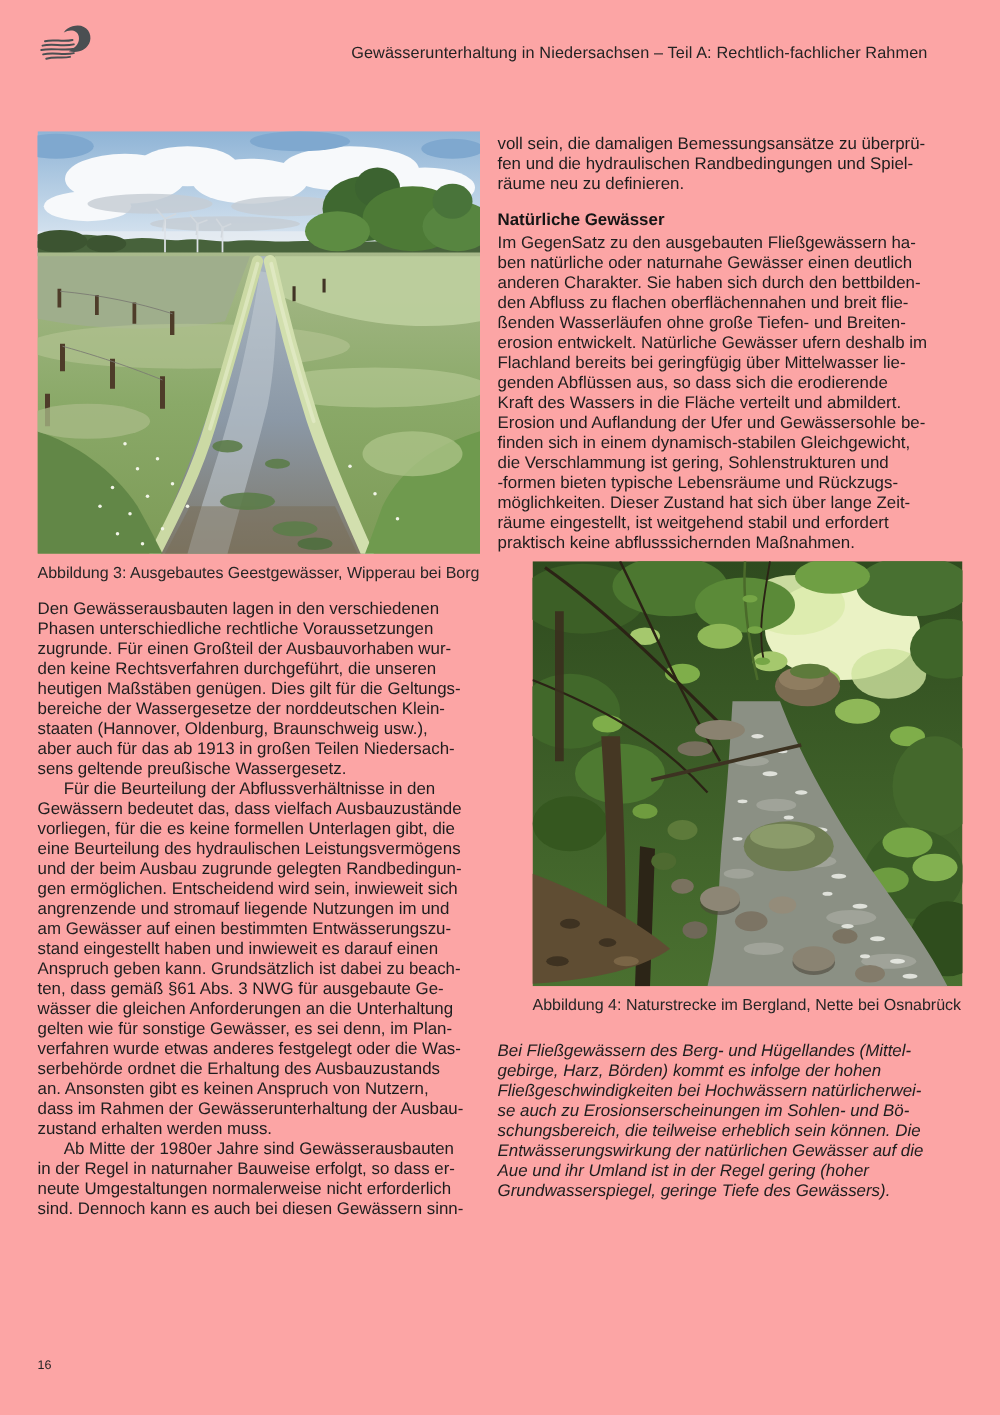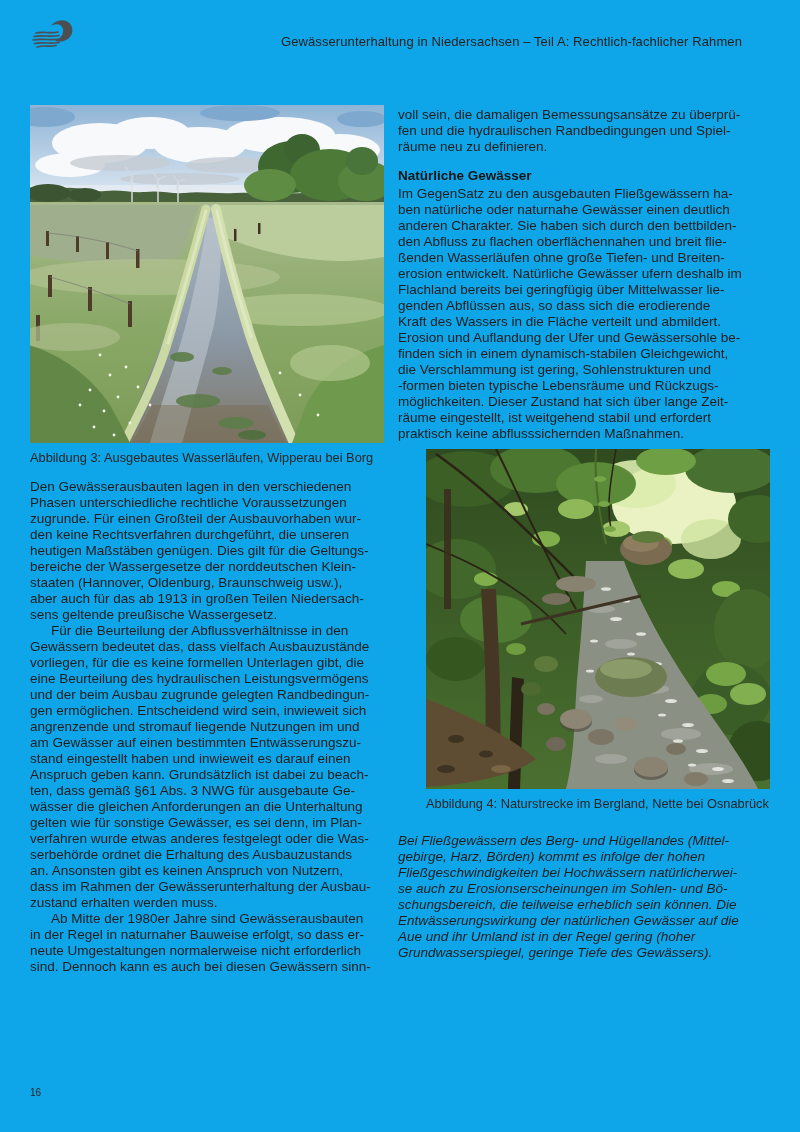--- a/index.html
+++ b/index.html
@@ -1,21 +1,21 @@
 <!DOCTYPE html>
 <html><head>
 <meta charset="utf-8">
 <style>
   * { box-sizing: border-box; margin: 0; padding: 0; }
   html, body { background: #ffffff; }
   .page {
     position: relative;
     width: 800px;
     height: 1132px;
-    background: #0ea5e9;
+    background: #fca5a5;
     font-family: "Liberation Sans", sans-serif;
     color: #1e1e1e;
     overflow: hidden;
   }
   .logo { position: absolute; left: 28px; top: 14px; }
   .hdr-title {
     position: absolute;
     top: 34px;
     right: 58px;
     font-size: 13px;
@@ -194,21 +194,21 @@
             <circle cx="108" cy="282" r="1.4"></circle>
             <circle cx="120" cy="300" r="1.4"></circle>
           <circle cx="64" cy="322" r="1.4"></circle>
             <circle cx="100" cy="318" r="1.4"></circle>
             <circle cx="84" cy="330" r="1.4"></circle>
           <circle cx="250" cy="268" r="1.4"></circle>
             <circle cx="270" cy="290" r="1.4"></circle>
             <circle cx="288" cy="310" r="1.4"></circle>
         </g>
       </svg>
-      <figcaption>Abbildung 3: Ausgebautes Wasserläufen, Wipperau bei Borg</figcaption>
+      <figcaption>Abbildung 3: Ausgebautes Geestgewässer, Wipperau bei Borg</figcaption>
     </figure>
     <p class="body">Den Gewässerausbauten lagen in den verschiedenen
 Phasen unterschiedliche rechtliche Voraussetzungen
 zugrunde. Für einen Großteil der Ausbauvorhaben wur-
 den keine Rechtsverfahren durchgeführt, die unseren
 heutigen Maßstäben genügen. Dies gilt für die Geltungs-
 bereiche der Wassergesetze der norddeutschen Klein-
 staaten (Hannover, Oldenburg, Braunschweig usw.),
 aber auch für das ab 1913 in großen Teilen Niedersach-
 sens geltende preußische Wassergesetz.</p>

